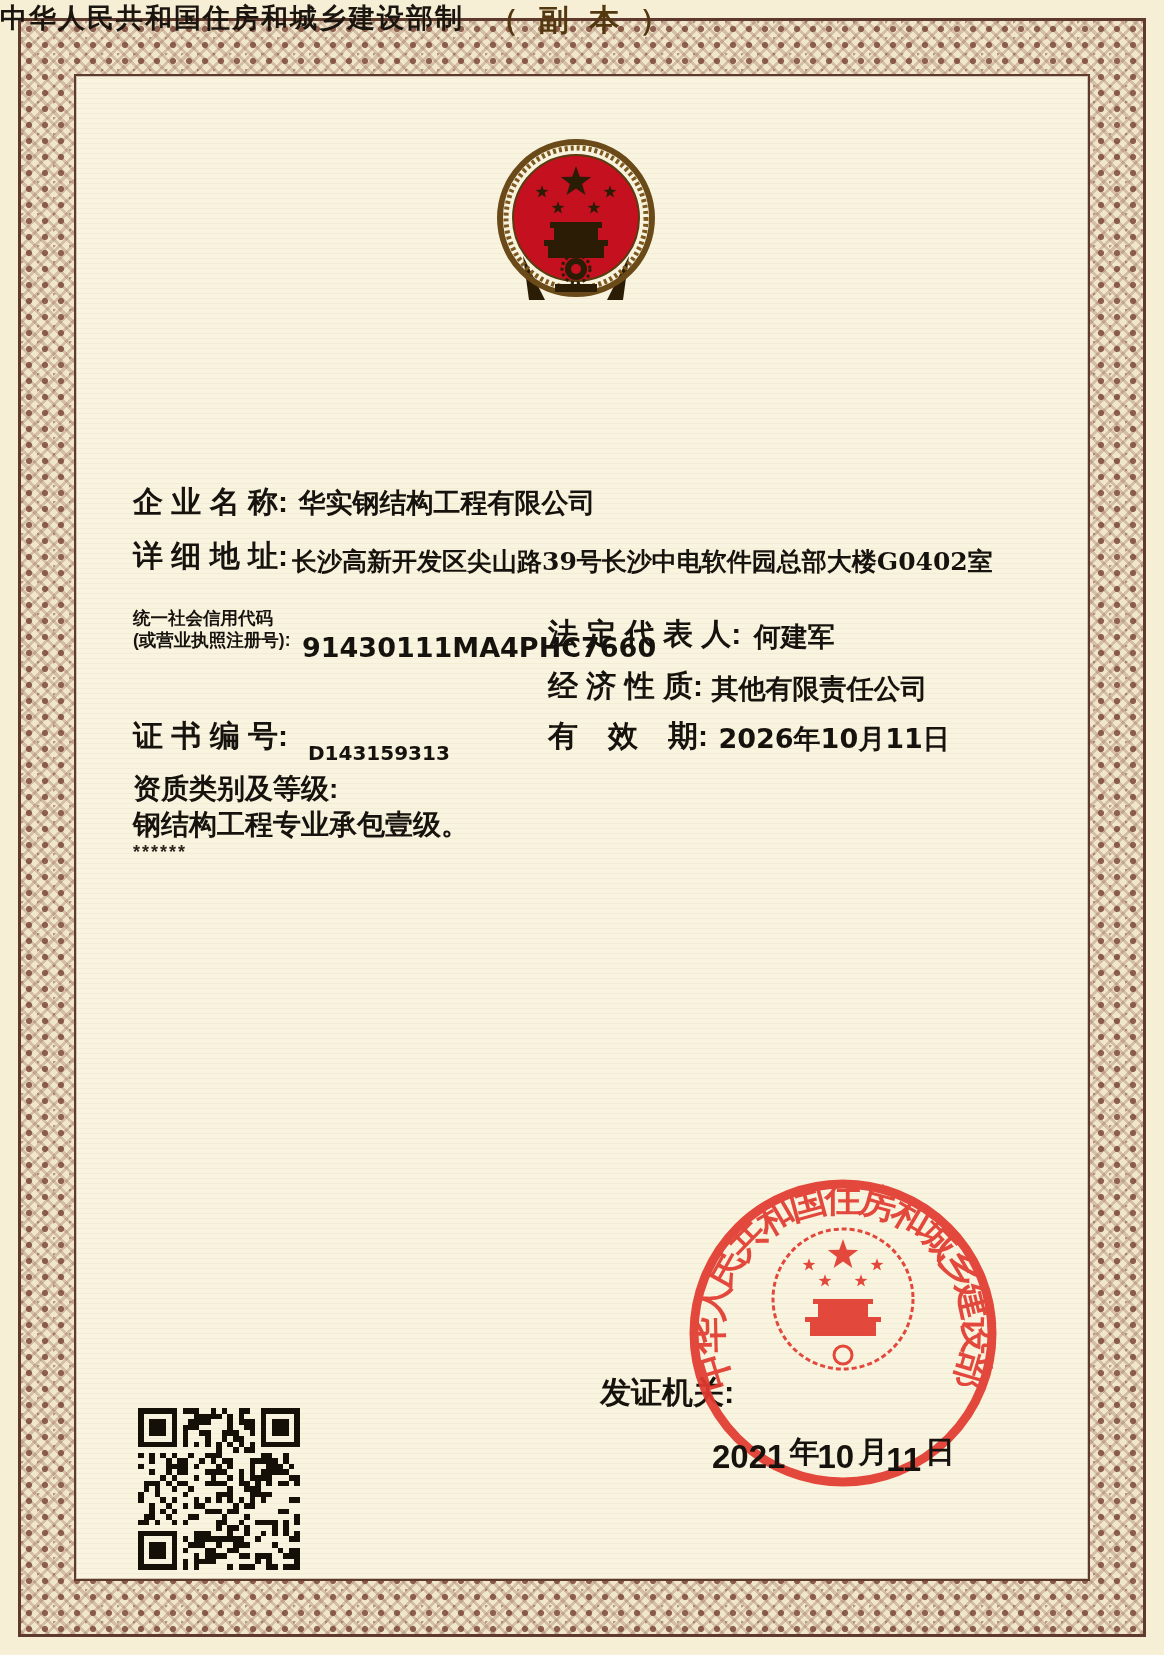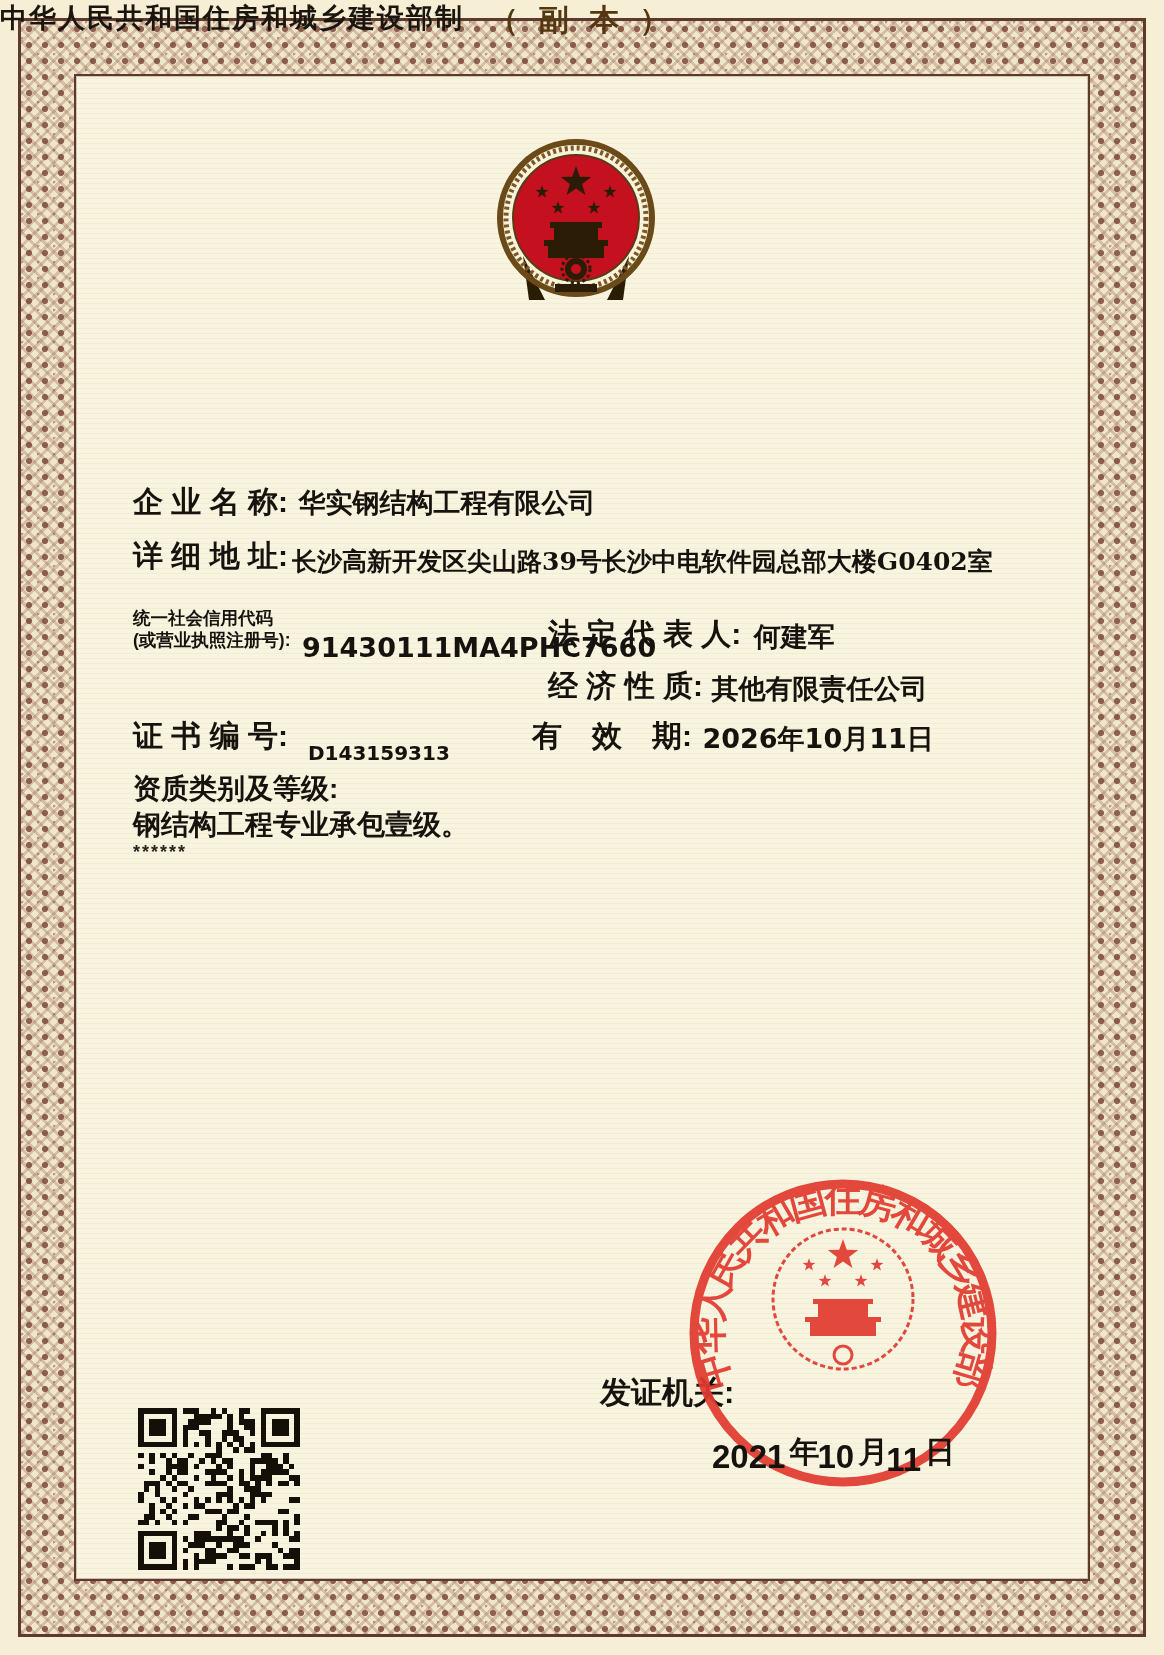--- a/index.html
+++ b/index.html
@@ -122,21 +122,21 @@
     </div>
 
     <div class="abs" style="left:548px; top:666px;">
       <span class="flabel">经 济 性 质:</span>
       <span class="v-kai" style="font-size:27px; margin-left:4px; position:relative; top:2px;">其他有限责任公司</span>
     </div>
 
     <div class="abs" style="left:133px; top:716px;">
       <span class="flabel">证 书 编 号:</span><span class="v-num" style="font-size:20px; margin-left:20px; position:relative; top:14px;">D143159313</span>
     </div>
-    <div class="abs" style="left:532px; top:716px;">
+    <div class="abs" style="left:548px; top:716px;">
       <span class="flabel">有　效　期:</span>
       <span class="v-num" style="font-size:27px; margin-left:6px; position:relative; top:2px;">2026年10月11日</span>
     </div>
 
     <div class="abs qual-head" style="left:133px; top:770px;">资质类别及等级:</div>
     <div class="abs qual-line" style="left:133px; top:806px;">钢结构工程专业承包壹级。</div>
     <div class="abs stars-line" style="left:133px; top:842px;">******</div>
 
     <svg class="abs" style="left:138px; top:1408px; shape-rendering:crispEdges;" width="162" height="162" viewBox="0 0 29 29">
         <rect x="0" y="0" width="1" height="1" fill="#141008"></rect>

